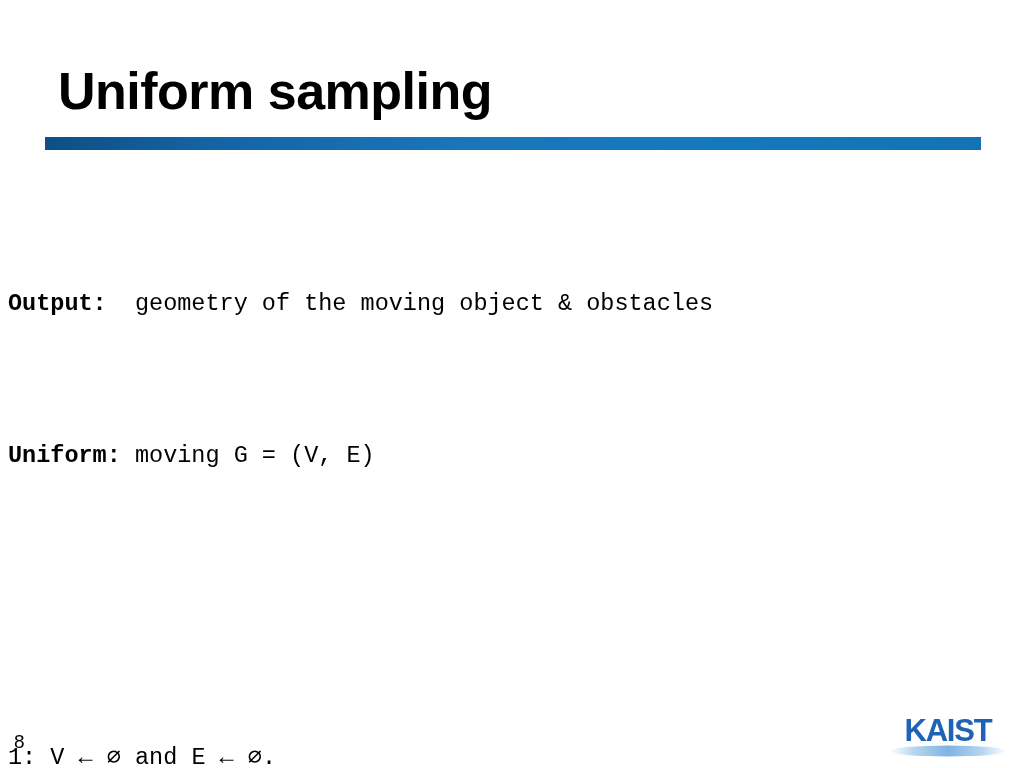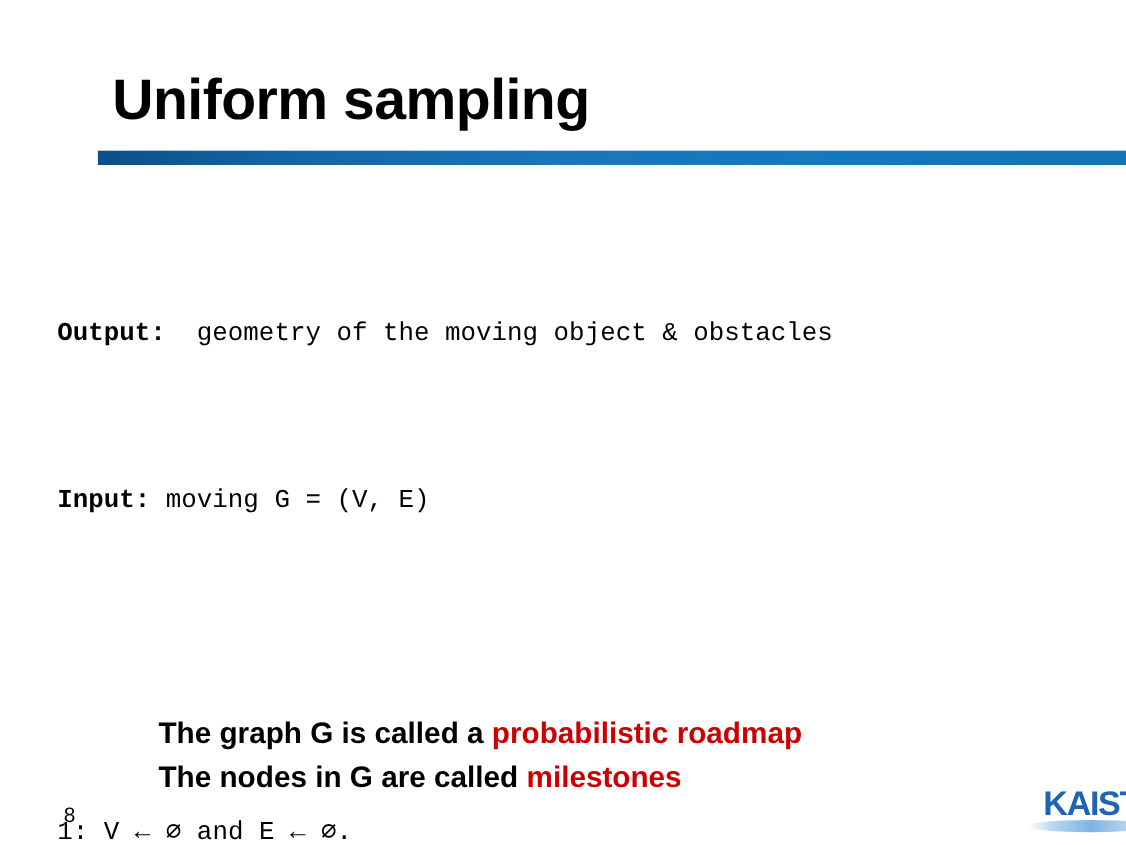--- a/index.html
+++ b/index.html
@@ -16,21 +16,20 @@
     color: #000000;
     position: relative;
   }
 
   .slide {
     position: absolute;
     left: 0; top: 0;
     width: 930px;
     height: 768px;
     background: #ffffff;
-    margin-left: 44px;
   }
 
   
   .title {
     position: absolute;
     left: 58px;
     top: 62px;
     font-family: "Liberation Sans", sans-serif;
     font-weight: bold;
     font-size: 52px;
@@ -115,31 +114,27 @@
 <div class="slide">
 
   <div class="title">Uniform sampling</div>
 
   <div class="title-rule"></div>
 
   <div class="algo">
 
     <div class="row"><span class="b">Output:</span><span>  geometry of the moving object &amp; obstacles</span></div>
 
-    <div class="row"><span class="b">Input:</span><span> moving G = (V, E)</span></div>
+    <div class="row"><span class="b">Uniform:</span><span> moving G = (V, E)</span></div>
 
     <div class="spacer"></div>
 
     <div id="algo-lines"><div class="row"><span>1: </span><span>V ← ∅ and E ← ∅.</span></div></div>
   </div>
 
-  <div class="statement">
-    <div><span>The graph G is called a </span><span class="hl">probabilistic roadmap</span></div>
-    <div><span>The nodes in G are called </span><span class="hl">milestones</span></div>
-  </div>
 
   <div class="slide-number">8</div>
 
   <div class="logo">
     <svg width="124" height="52" viewBox="0 0 124 52" xmlns="http://www.w3.org/2000/svg">
       <defs>
         <linearGradient id="swoosh" x1="0" y1="0" x2="1" y2="0">
           <stop offset="0%" stop-color="#ffffff"></stop>
           <stop offset="20%" stop-color="#b9d6ef"></stop>
           <stop offset="50%" stop-color="#7fb4e2"></stop>

